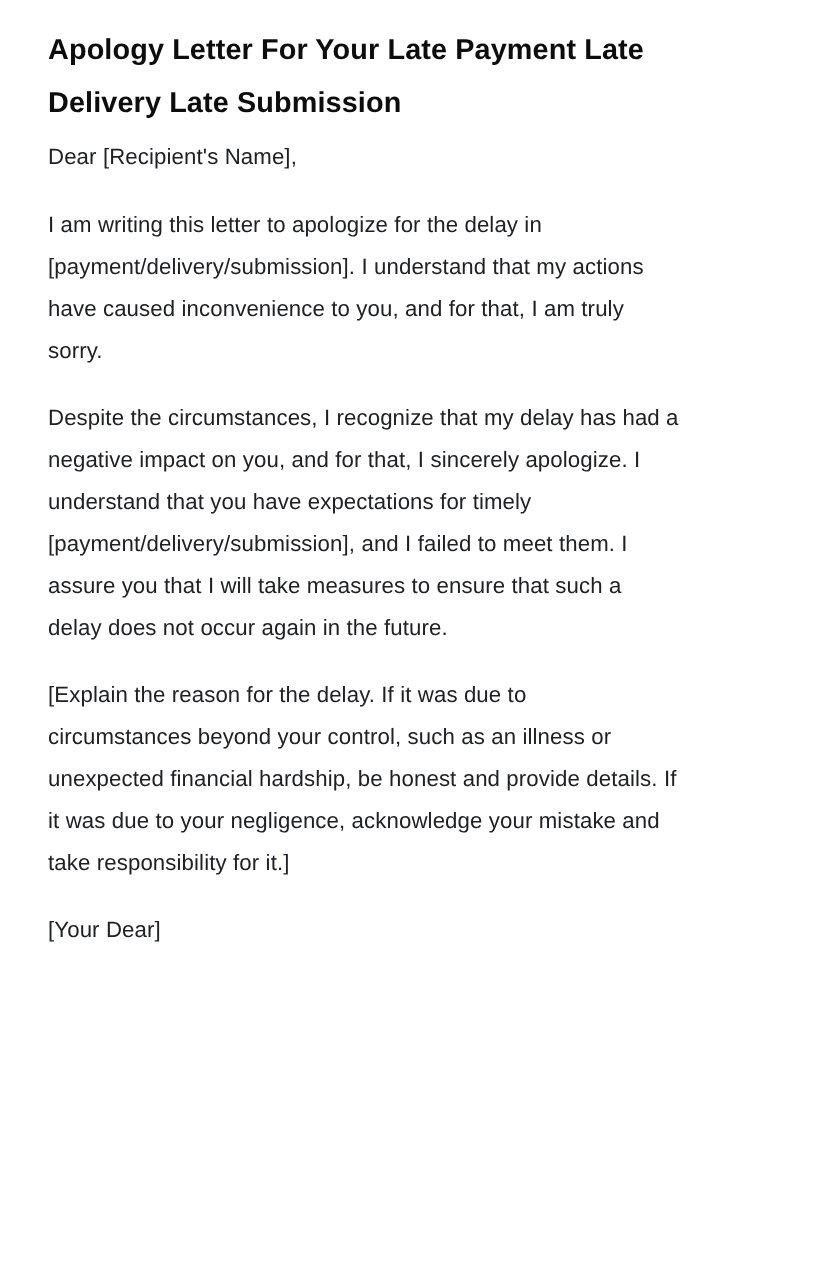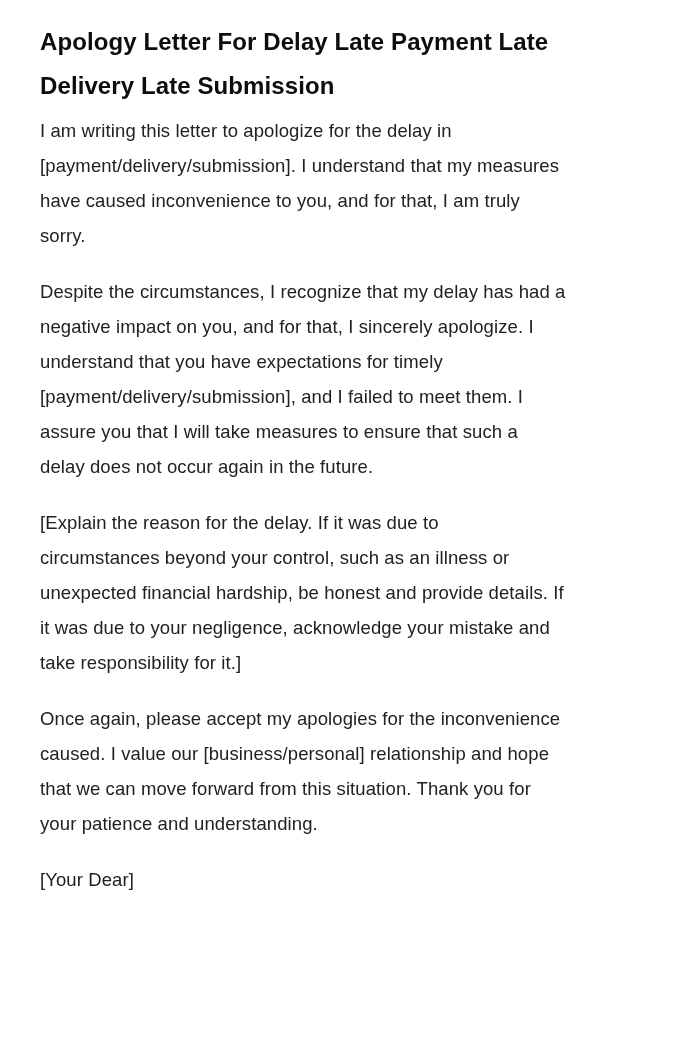--- a/index.html
+++ b/index.html
@@ -32,42 +32,39 @@
     line-height: 35px;
     color: #202124;
     white-space: pre;
     letter-spacing: 0.1px;
   }
 </style>
 </head>
 <body>
 
 <div class="page">
-  <h1 class="letter-title">Apology Letter For Delay Late Payment Late
+  <h1 class="letter-title">Apology Letter For Your Late Payment Late
 Delivery Late Submission</h1>
 
+  <p class="letter-paragraph">Dear [Recipient's Name],</p>
 
   <p class="letter-paragraph">I am writing this letter to apologize for the delay in
-[payment/delivery/submission]. I understand that my measures
+[payment/delivery/submission]. I understand that my actions
 have caused inconvenience to you, and for that, I am truly
 sorry.</p>
 
   <p class="letter-paragraph">Despite the circumstances, I recognize that my delay has had a
 negative impact on you, and for that, I sincerely apologize. I
 understand that you have expectations for timely
 [payment/delivery/submission], and I failed to meet them. I
 assure you that I will take measures to ensure that such a
 delay does not occur again in the future.</p>
 
   <p class="letter-paragraph">[Explain the reason for the delay. If it was due to
 circumstances beyond your control, such as an illness or
 unexpected financial hardship, be honest and provide details. If
 it was due to your negligence, acknowledge your mistake and
 take responsibility for it.]</p>
 
-  <p class="letter-paragraph">Once again, please accept my apologies for the inconvenience
-caused. I value our [business/personal] relationship and hope
-that we can move forward from this situation. Thank you for
-your patience and understanding.</p>
 
 
   <p class="letter-paragraph">[Your Dear]</p>
 </div>
 
 </body></html>

